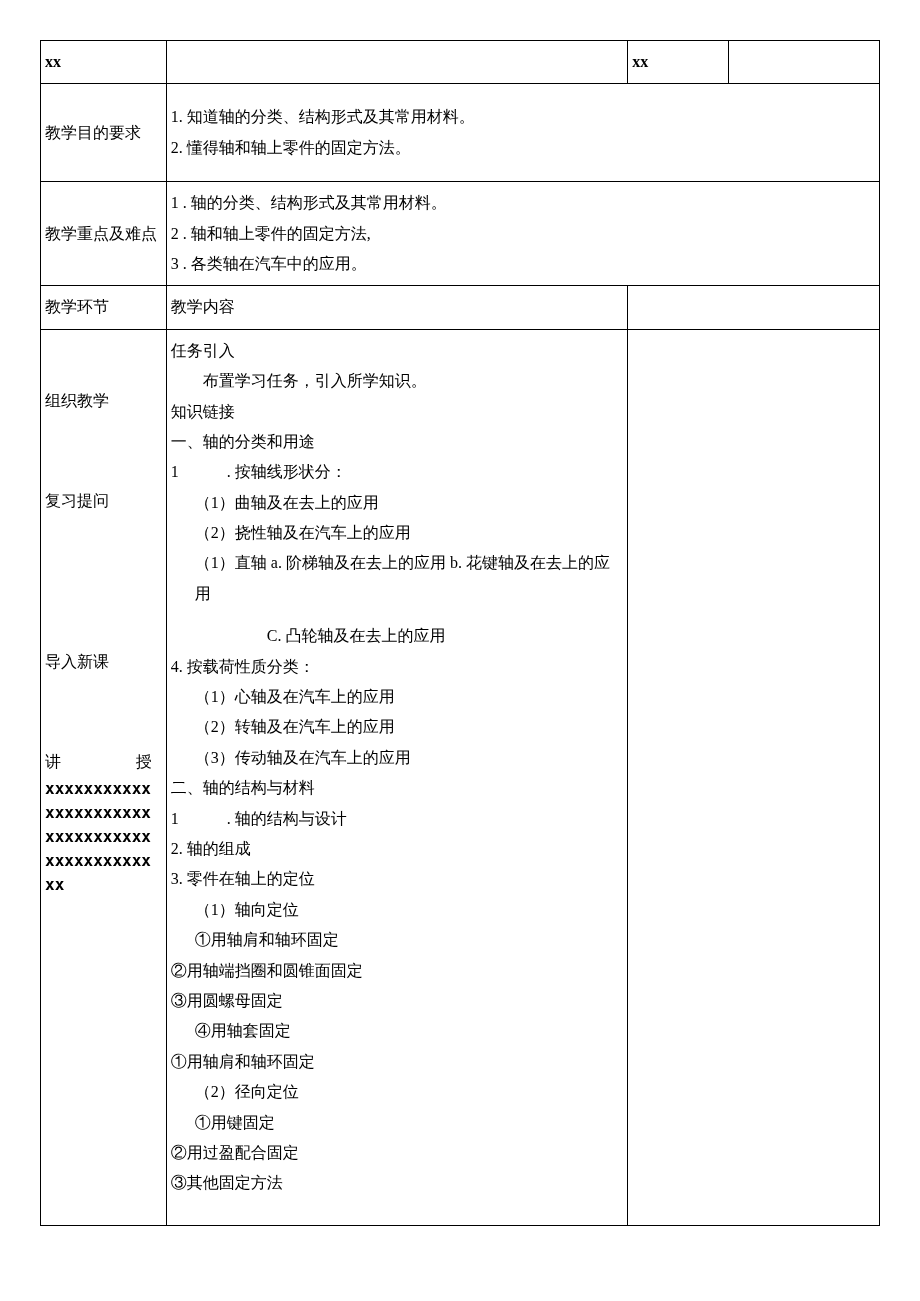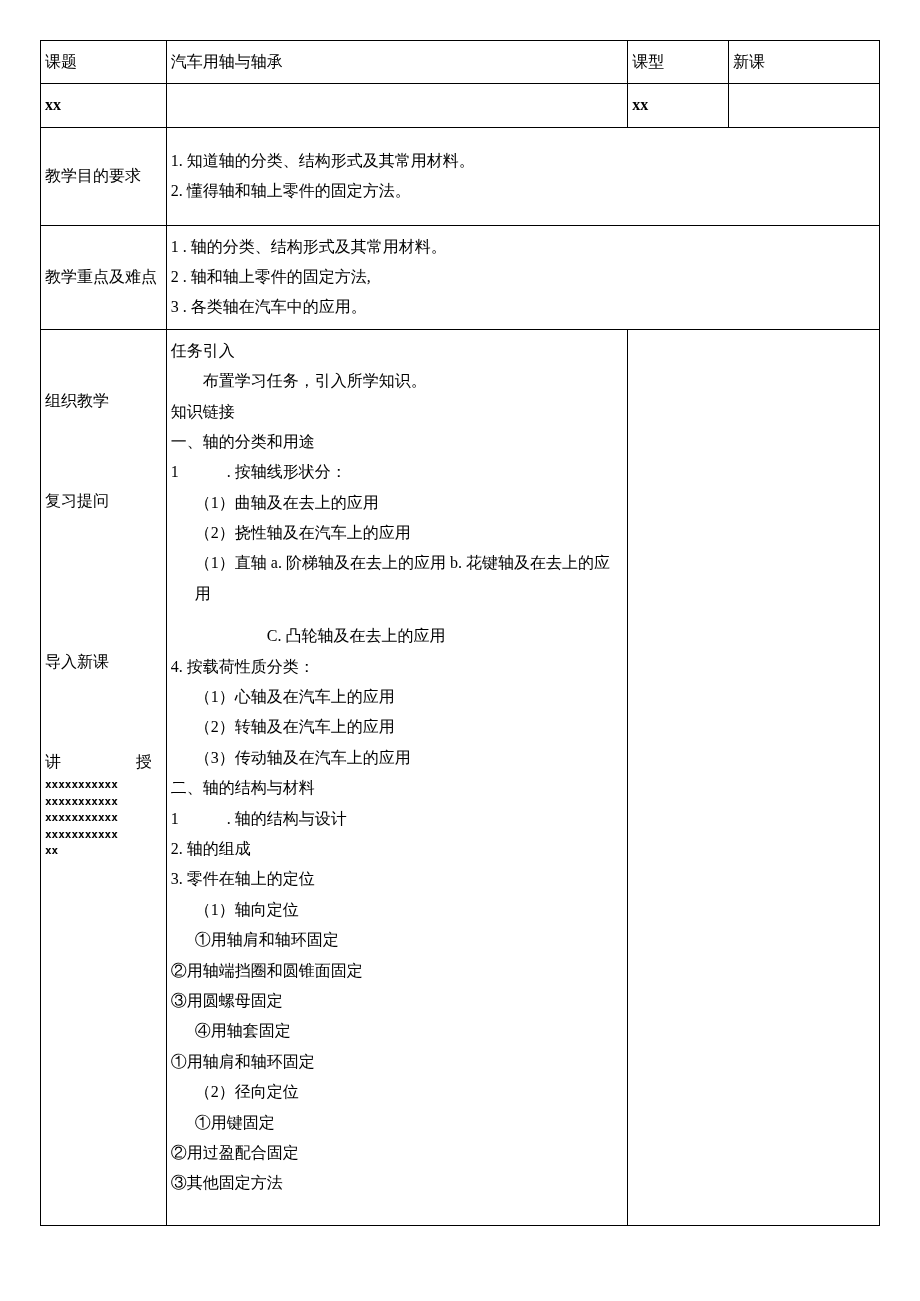--- a/index.html
+++ b/index.html
@@ -33,46 +33,40 @@
   .lecture-line {
     display: flex;
     justify-content: space-between;
     margin-right: 10px;
   }
   .xline {
     font-family: monospace;
     letter-spacing: 0;
     line-height: 1.5;
     font-weight: bold;
-    font-size: 11px;
+    font-size: 16px;
     margin: 0;
   }
   .indent1 { padding-left: 2em; }
   .indent2 { padding-left: 1.5em; }
   .num-label { display: inline-block; }
   .wide-gap { display: inline-block; width: 3em; }
 </style>
 </head>
 <body>
 
 <table>
   <colgroup>
     <col class="col1">
       <col class="col2">
       <col class="col3">
       <col class="col4">
   </colgroup>
 
   <tbody>
-      <tr>
-    <td>课题</td>
-    <td>汽车用轴与轴承</td>
-    <td>课型</td>
-    <td>新课</td>
-  </tr>
 
   <tr>
     <td><b>xx</b></td>
     <td></td>
     <td><b>xx</b></td>
     <td></td>
   </tr>
 
   <tr>
     <td>教学目的要求</td>
@@ -84,20 +78,25 @@
 
   <tr>
     <td>教学重点及难点</td>
     <td colspan="3">
       <div>1 . 轴的分类、结构形式及其常用材料。</div>
       <div>2 . 轴和轴上零件的固定方法,</div>
       <div>3 . 各类轴在汽车中的应用。</div>
     </td>
   </tr>
 
+  <tr>
+    <td>教学环节</td>
+    <td>教学内容</td>
+    <td colspan="2"></td>
+  </tr>
 
   <tr>
     <td class="left-stage">
       <div style="height:50px;"></div>
       <div>组织教学</div>
       <div style="height:70px;"></div>
       <div>复习提问</div>
       <div style="height:130px;"></div>
       <div>导入新课</div>
       <div style="height:70px;"></div>

